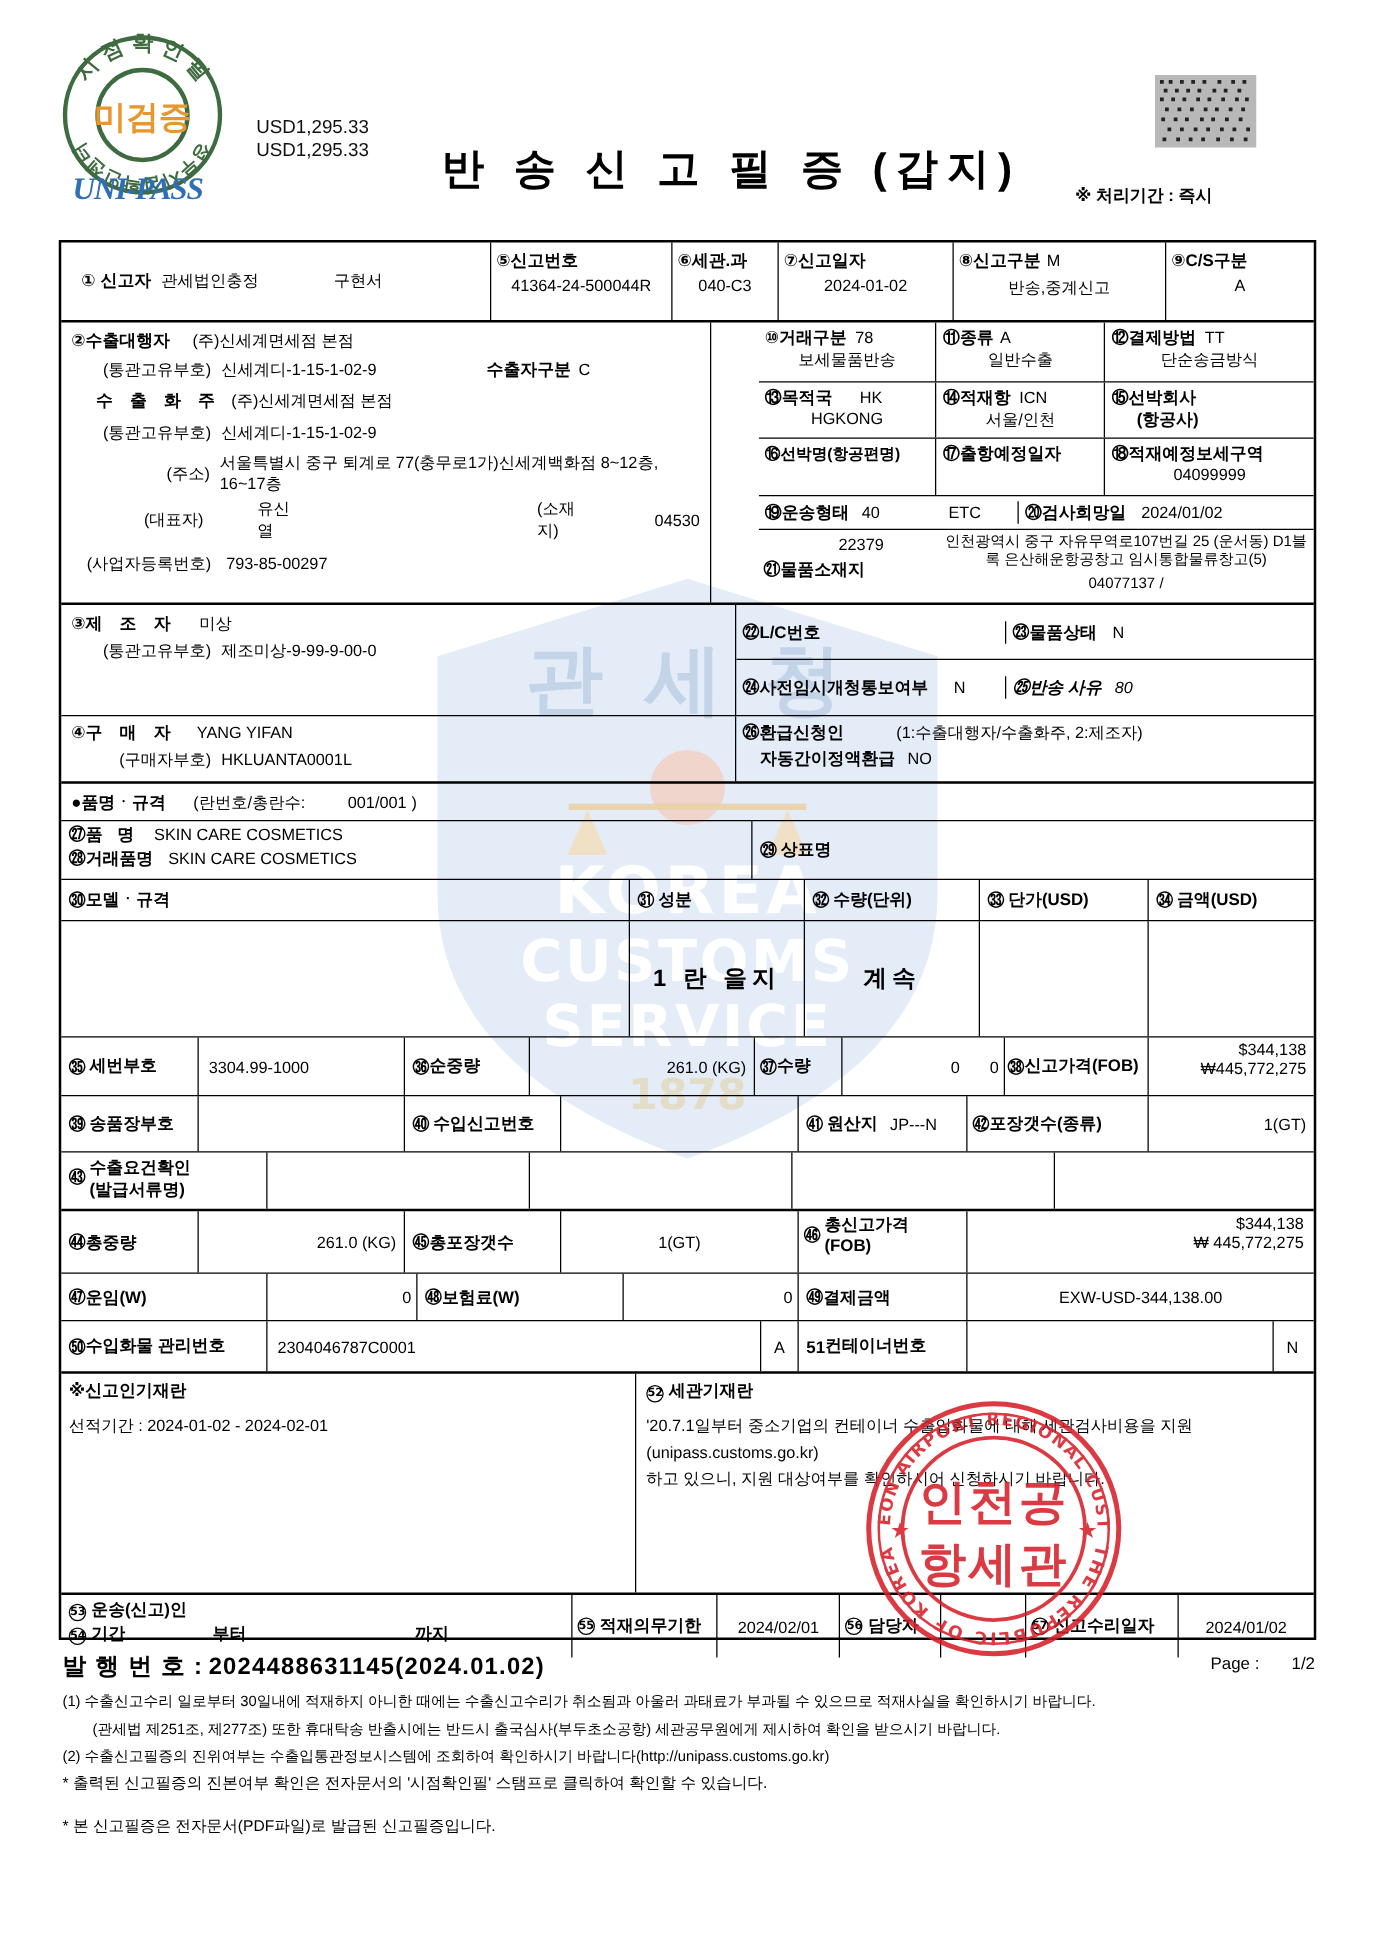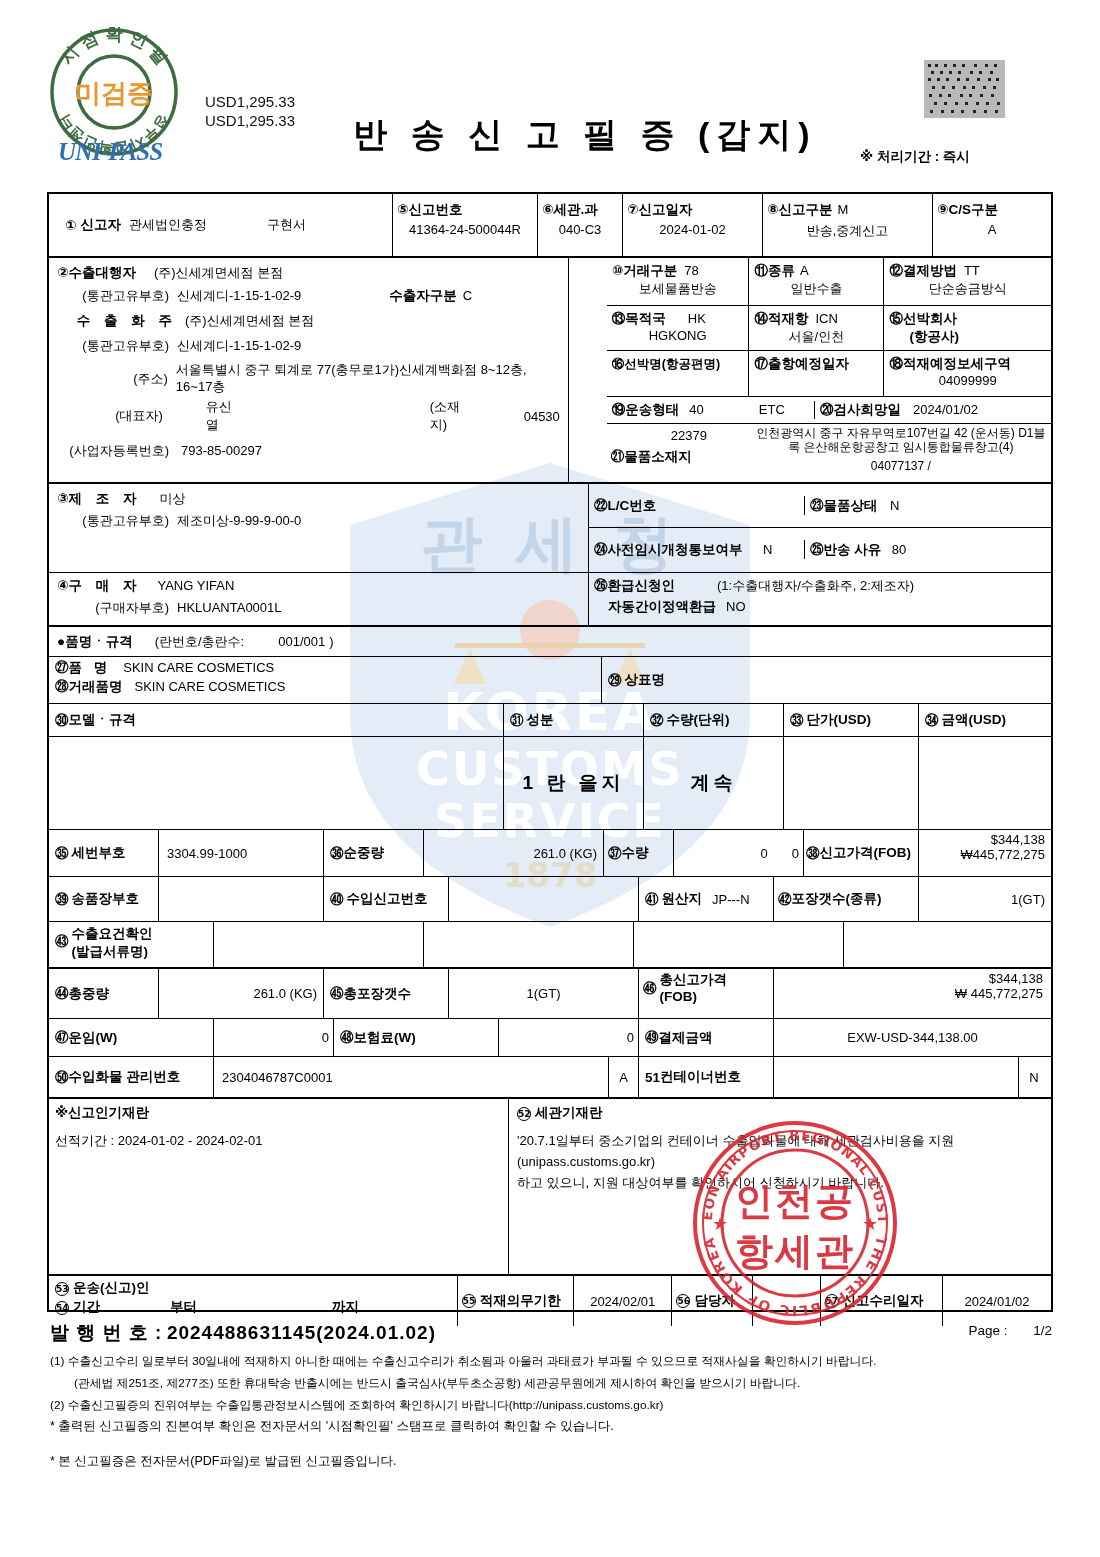--- a/index.html
+++ b/index.html
@@ -332,21 +332,21 @@
           <span class="val" style="margin-left:12px;">2024/01/02</span>
         </div>
       </div>
 
       <div style="display:flex;height:57px;padding:2px 4px;">
         <div style="width:150px;position:relative;">
           <div class="val ctr" style="position:absolute;left:60px;top:2px;">22379</div>
           <div style="position:absolute;left:0;top:21px;"><span class="lbl">㉑</span><span class="lbl">물품소재지</span></div>
         </div>
         <div style="width:305px;">
-          <div class="val-sm ctr" style="line-height:14px;">인천광역시 중구 자유무역로107번길 42 (운서동) D1블록 은산해운항공창고 임시통합물류창고(4)</div>
+          <div class="val-sm ctr" style="line-height:14px;">인천광역시 중구 자유무역로107번길 25 (운서동) D1블록 은산해운항공창고 임시통합물류창고(5)</div>
           <div class="val-sm ctr" style="margin-top:5px;">04077137 /</div>
         </div>
       </div>
 
     </div>
   </div>
 
   <div class="row">
     <div class="cell" style="width:540px;height:88px;padding:6px 8px;">
       <div style="display:flex;align-items:baseline;">
@@ -369,21 +369,21 @@
         <div style="width:245px;padding:0 5px;">
           <span class="lbl">㉓</span><span class="lbl">물품상태</span>
           <span class="val" style="margin-left:8px;">N</span>
         </div>
       </div>
       <div style="display:flex;height:43px;align-items:center;">
         <div style="width:216px;border-right:1px solid #000;padding:0 5px;">
           <span class="lbl">㉔</span><span class="lbl">사전임시개청통보여부</span>
           <span class="val" style="margin-left:16px;">N</span>
         </div>
-        <div style="width:245px;padding:0 5px;">
+        <div style="width:245px;padding:0 5px;font-style:italic;">
           <span class="lbl">㉕</span><span class="lbl">반송 사유</span>
           <span class="val" style="margin-left:6px;">80</span>
         </div>
       </div>
     </div>
   </div>
 
   <div class="row thick">
     <div class="cell" style="width:540px;height:52px;padding:4px 8px;">
       <div style="display:flex;align-items:baseline;">

